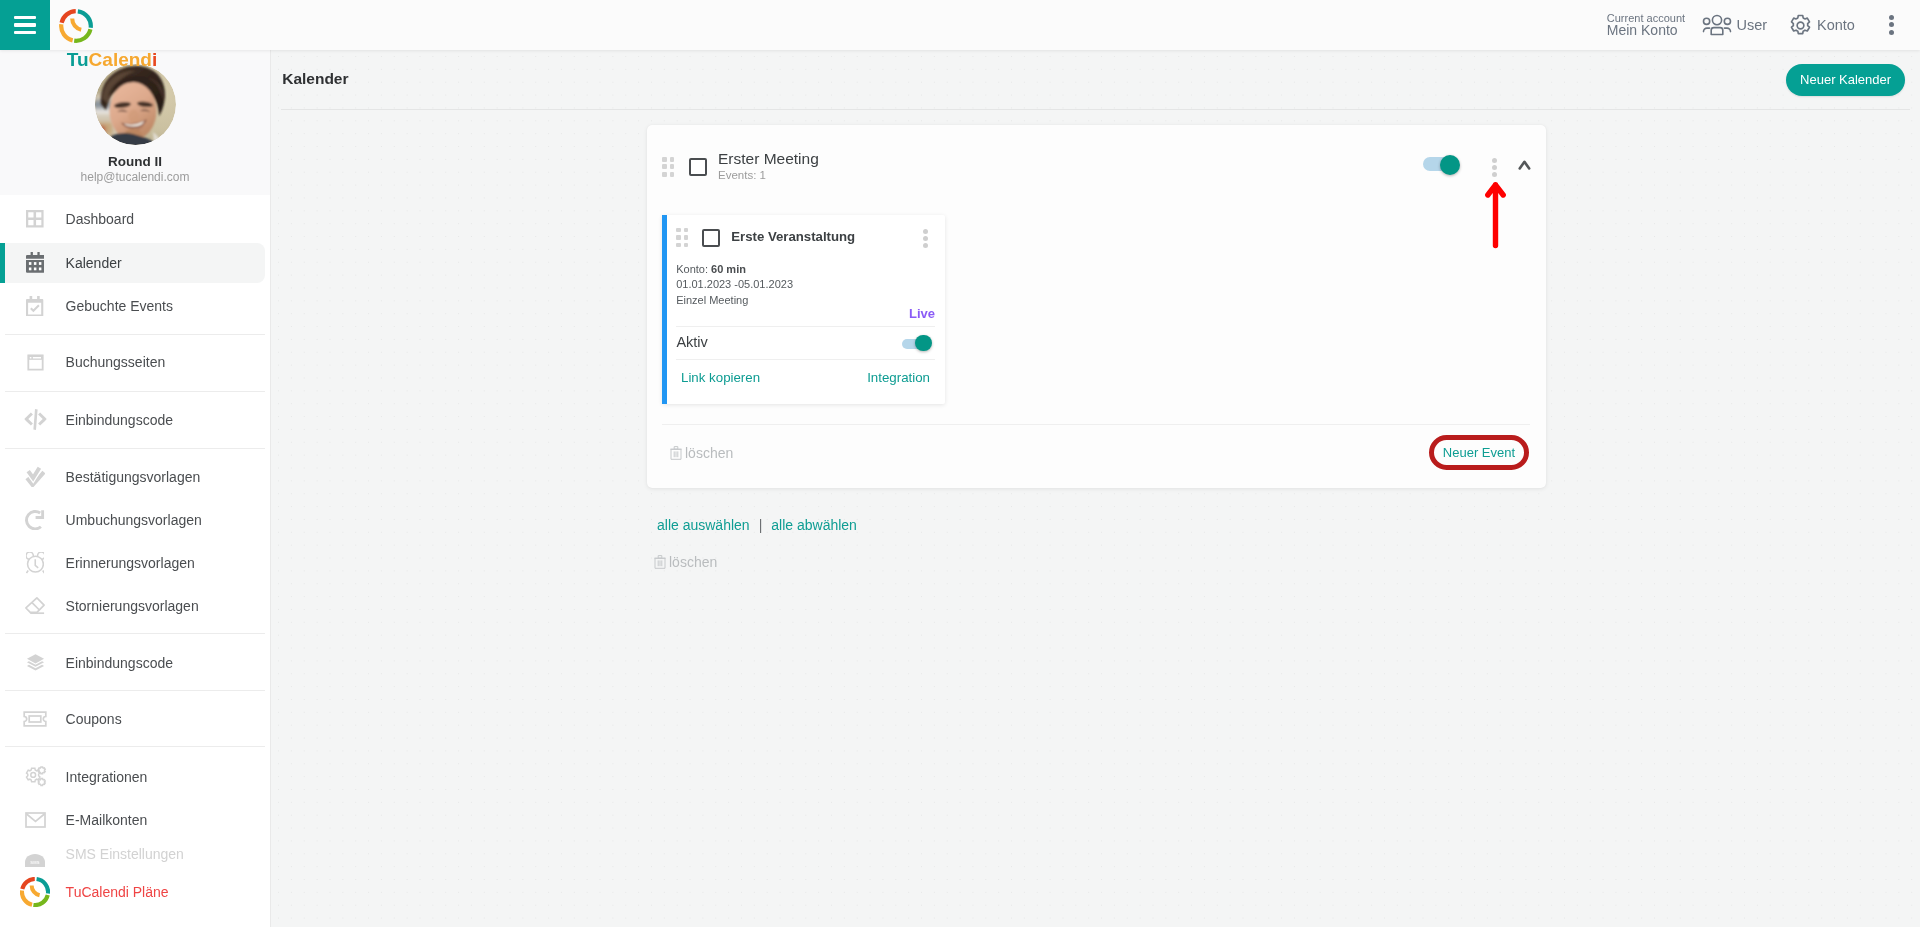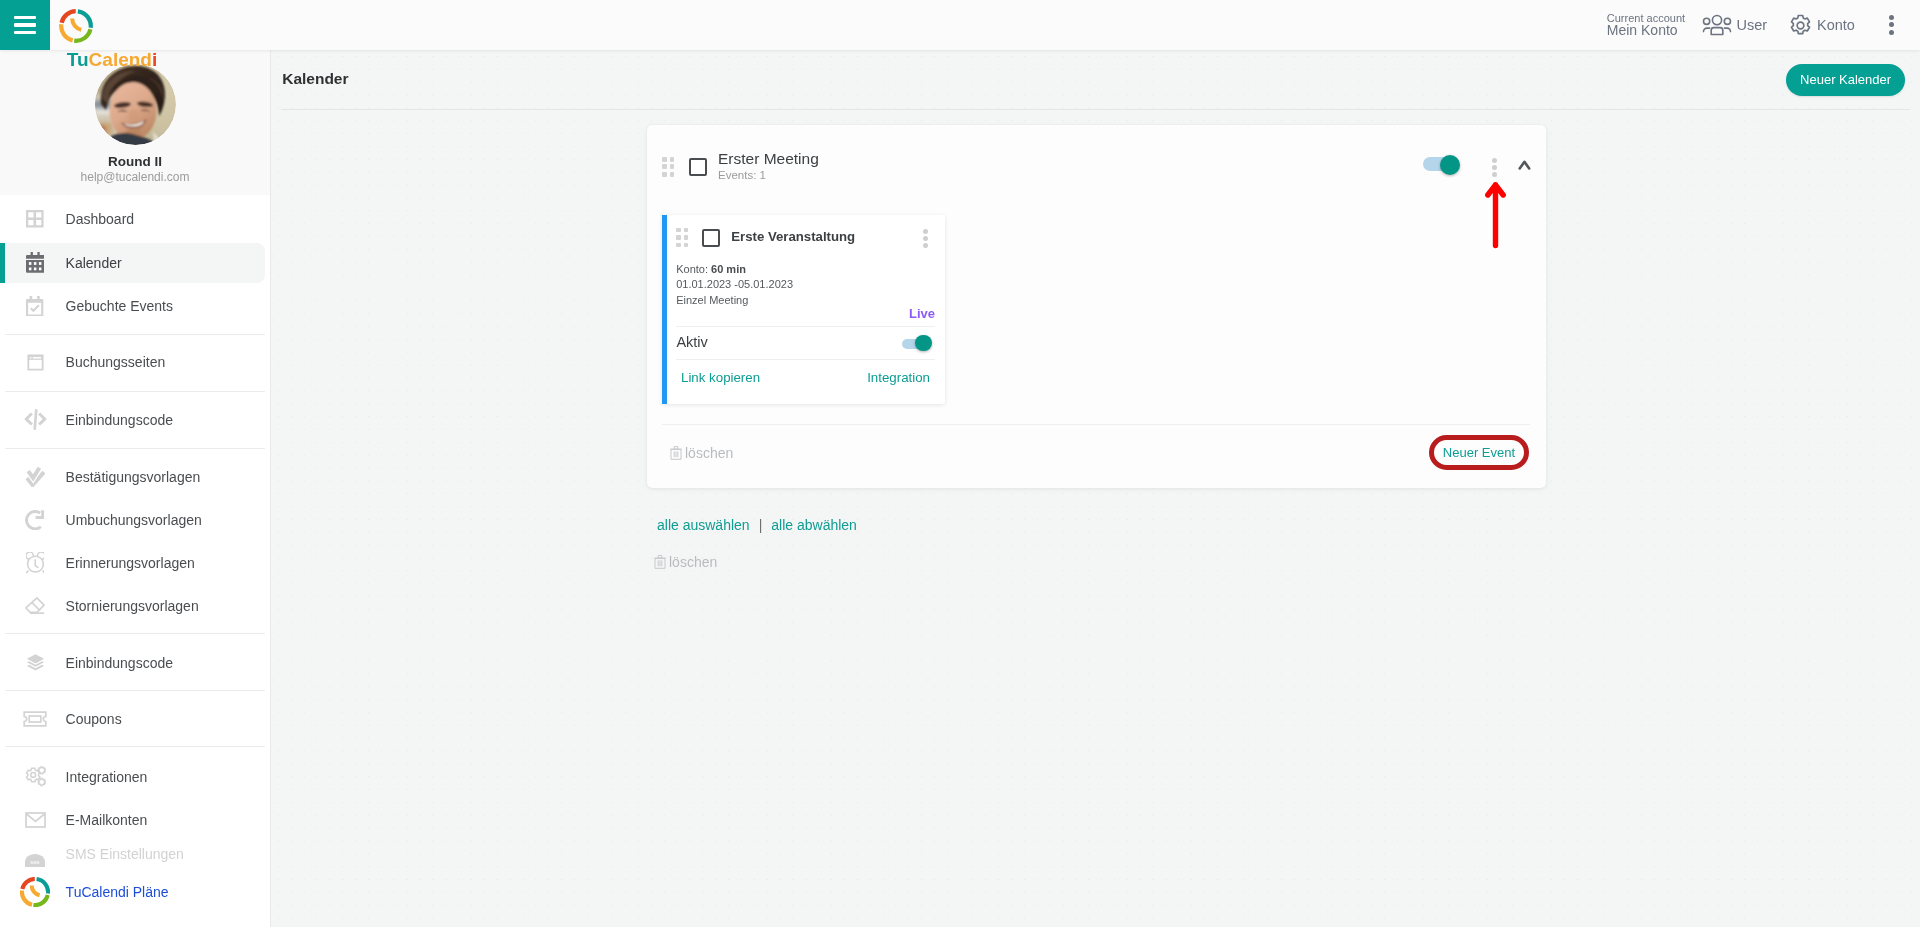--- a/index.html
+++ b/index.html
@@ -82,21 +82,21 @@
     display:flex; align-items:center; justify-content:center;
   }
   .nav-lbl {
     position:absolute; left:65.6px; top:0; height:100%; display:flex; align-items:center;
     font-size:14px; color:#4a4d50; white-space:nowrap;
   }
   .nav-item.active { width:264.5px; background:#f4f5f5; border-radius:0 8px 8px 0; }
   .nav-item.active .nav-lbl { color:#3c4043; }
   .nav-item.active .act-bar { position:absolute; left:0; top:0; width:4.6px; height:100%; background:#05a094; }
   .nav-item.disabled .nav-lbl { color:#d2d2d2;text-align:right; }
-  .nav-item.brand-item .nav-lbl { color:#1d4ed8; }
+  .nav-item.brand-item .nav-lbl { color:#ef4444; }
 
   
   .main {
     position:absolute; left:271px; top:50px; width:1649px; height:877px;
     background-color:#f4f5f5;
     background-image:radial-gradient(circle at center, #e6e7e7 0.6px, rgba(0,0,0,0) 0.75px);
     background-size:12.873px 12.873px;
     background-position:1.11px 0.07px;
   }
   .page-title {

